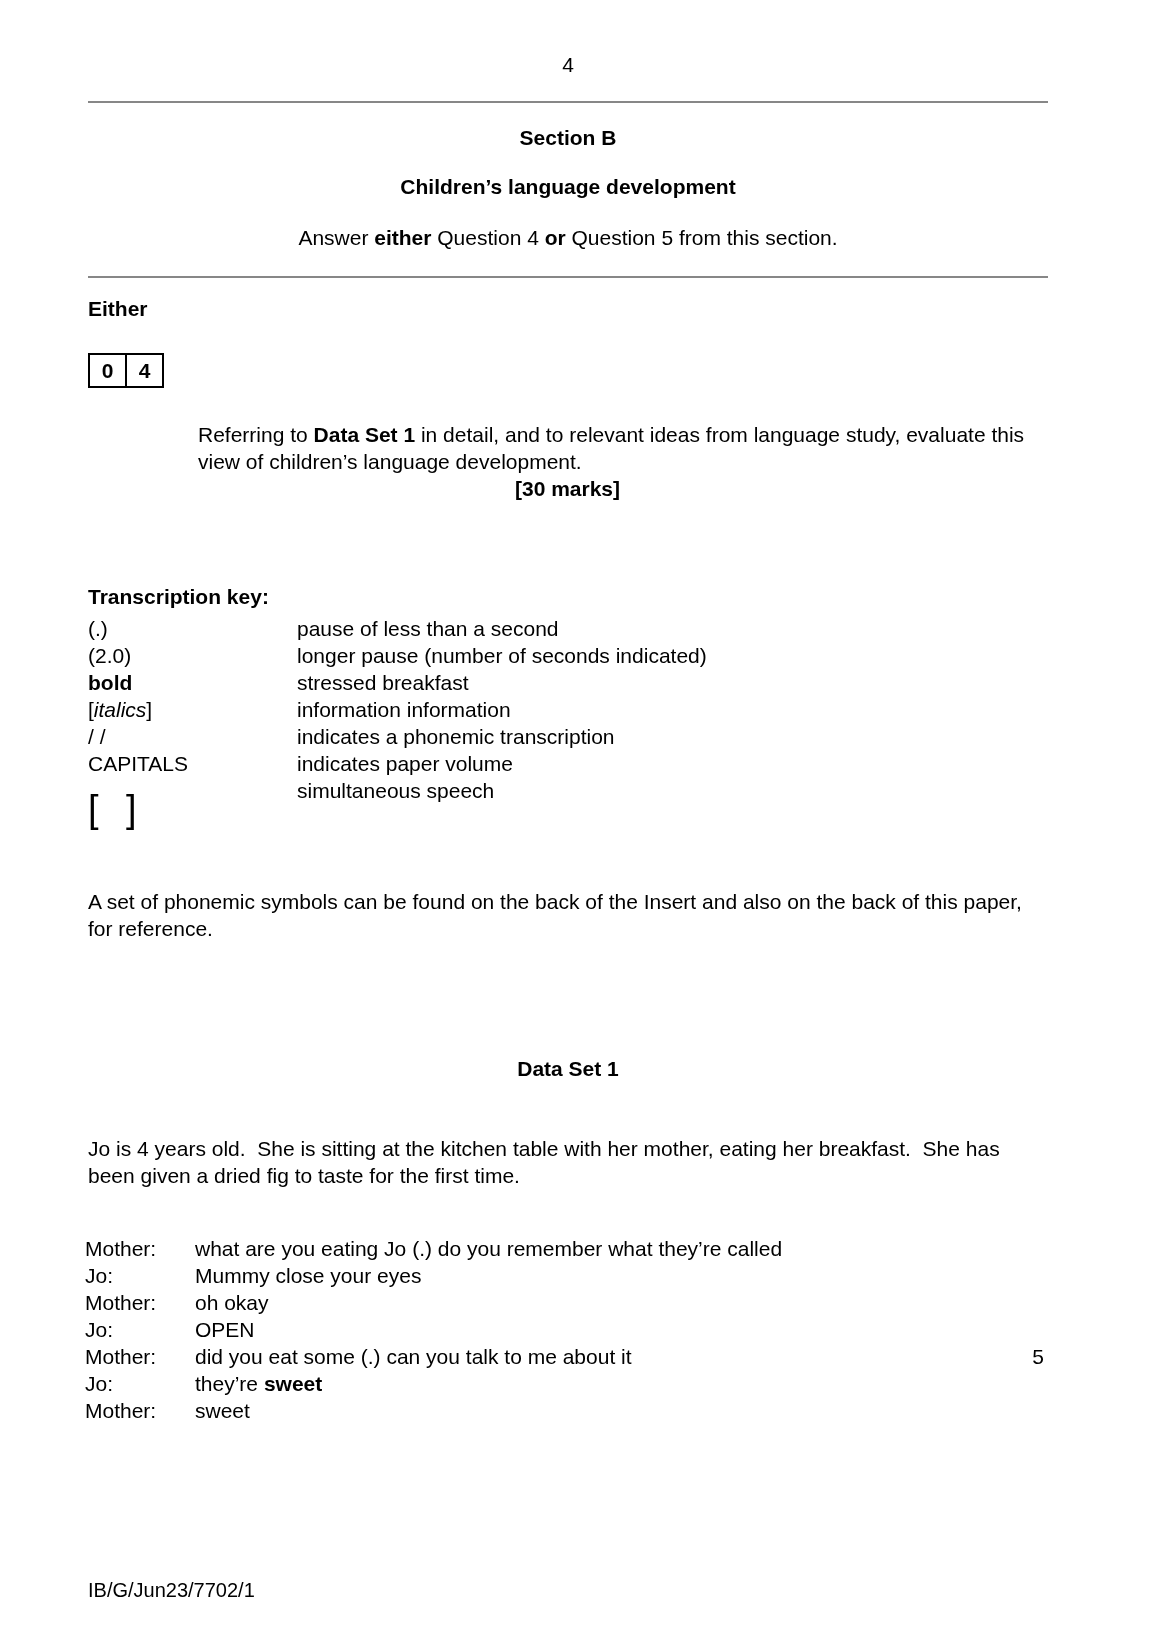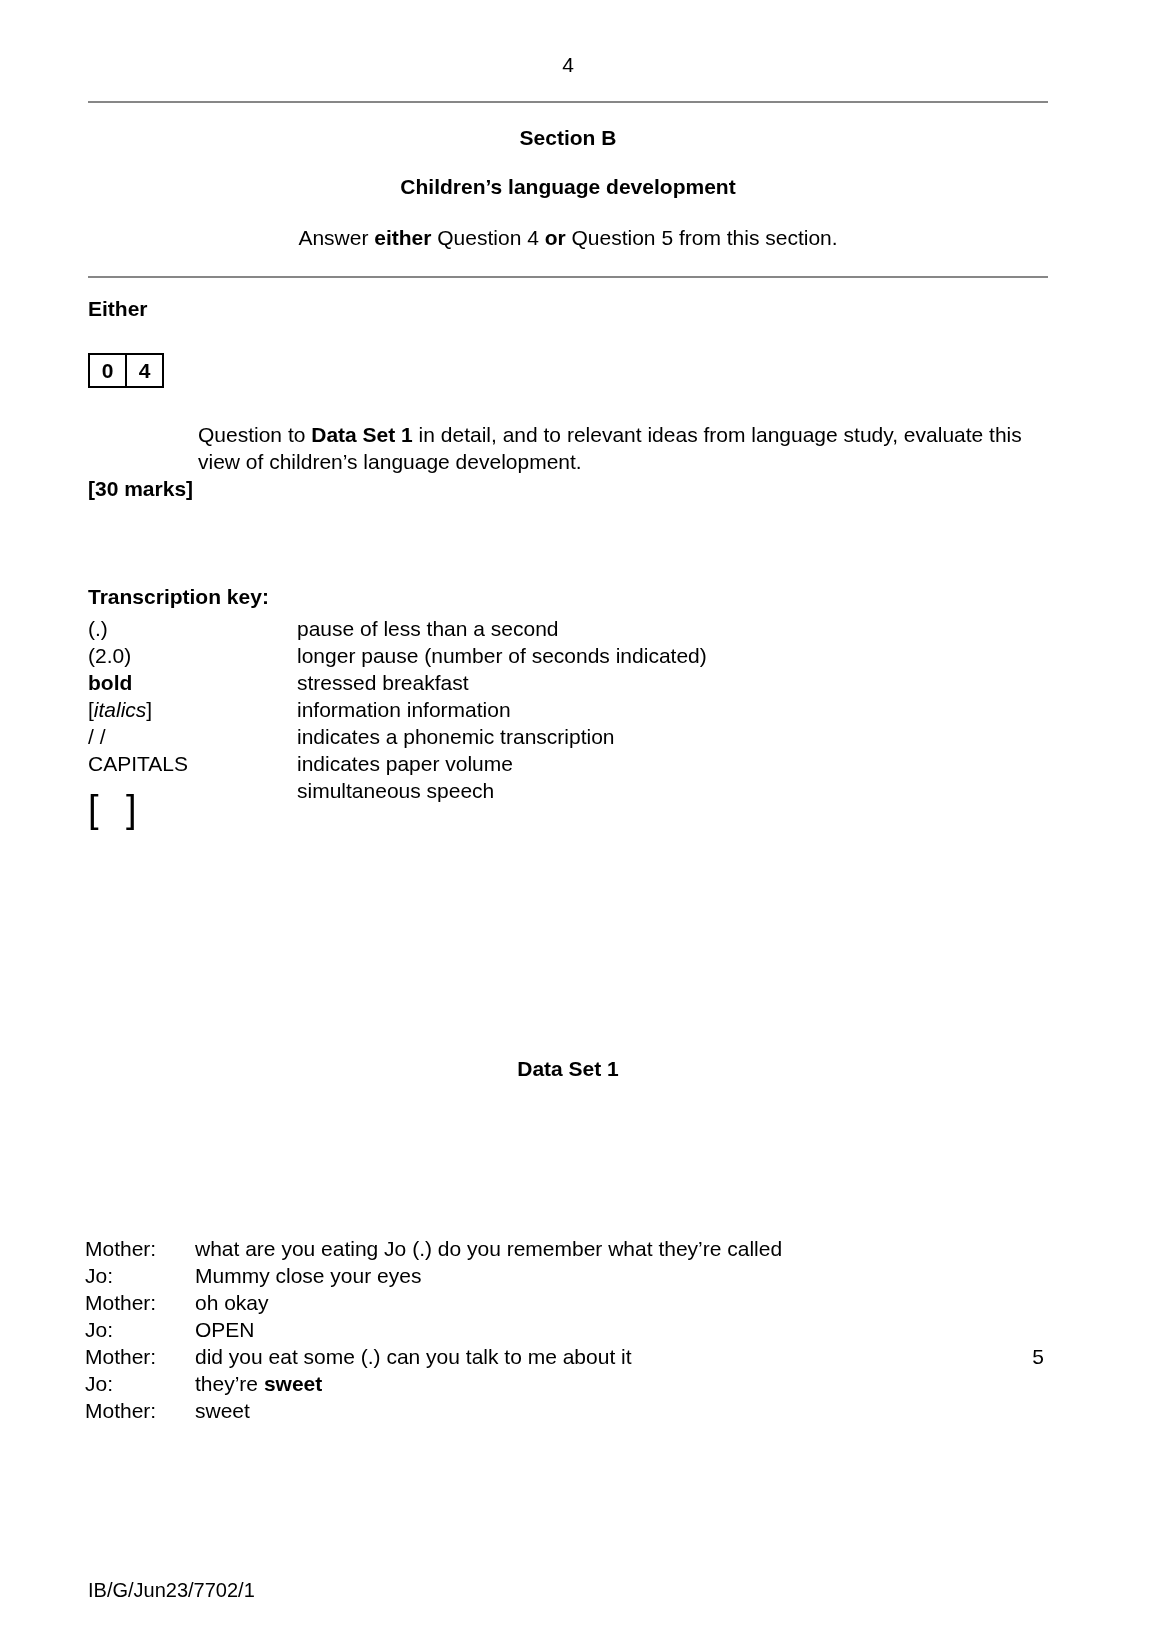--- a/index.html
+++ b/index.html
@@ -7,21 +7,21 @@
     position:relative;
     width:1158px;height:1638px;
     background:#ffffff;
     font-family:"Liberation Sans",sans-serif;
     font-size:21px;line-height:27px;
     color:#000000;
     overflow:hidden;
   }
   .abs{position:absolute;}
   .center{text-align:center;}
-  .right{text-align:left;}
+  .right{text-align:center;}
   .b{font-weight:bold;}
   .i{font-style:italic;}
   .prewrap{white-space:pre-wrap;}
   .rule{position:absolute;left:88px;width:960px;height:2px;background:#878787;}
   
   .qbox{
     position:absolute;left:88px;top:353px;
     width:76px;height:35px;
     border:2px solid #000;
     box-sizing:border-box;
@@ -69,21 +69,21 @@
   <div class="rule" style="top:276px;"></div>
 
   <div class="abs b" style="top:295px;left:88px;">Either</div>
 
   <div class="qbox">
     <div class="cell">0</div>
     <div class="cell">4</div>
   </div>
 
 
-  <div class="abs prewrap" style="top:421px;left:198px;width:852px;"><span>Question to </span><span class="b">Data Set 1</span><span> in detail, and to relevant ideas from language study, evaluate this
+  <div class="abs prewrap" style="top:421px;left:198px;width:852px;"><span>Referring to </span><span class="b">Data Set 1</span><span> in detail, and to relevant ideas from language study, evaluate this
 view of children’s language development.</span></div>
 
   <div class="abs right b" style="top:475px;left:88px;width:959px;">[30 marks]</div>
 
   <div class="abs b" style="top:583px;left:88px;">Transcription key:</div>
 
   <div class="key-rows">
     <div class="key-row">
       <div class="key-term">(.)</div>
       <div class="key-desc">pause of less than a second</div>
@@ -110,23 +110,27 @@
     </div>
     <div class="key-row">
       <div class="key-term"></div>
       <div class="key-desc">simultaneous speech</div>
     </div>
   </div>
 
   <div class="big-bracket" style="left:88px;">[</div>
   <div class="big-bracket" style="left:126px;">]</div>
 
+  <div class="abs prewrap" style="top:888px;left:88px;width:960px;">A set of phonemic symbols can be found on the back of the Insert and also on the back of this paper,
+for reference.</div>
 
   <div class="abs center b" style="top:1055px;left:88px;width:960px;">Data Set 1</div>
 
+  <div class="abs prewrap" style="top:1135px;left:88px;width:960px;">Jo is 4 years old.  She is sitting at the kitchen table with her mother, eating her breakfast.  She has
+been given a dried fig to taste for the first time.</div>
 
   <div class="dialogue">
     <div class="d-row">
       <div class="d-speaker">Mother:</div>
       <div class="d-utt"><span>what are you eating Jo (.) do you remember what they’re called</span><span class="b"></span></div>
       <div class="d-num"></div>
     </div>
     <div class="d-row">
       <div class="d-speaker">Jo:</div>
       <div class="d-utt"><span>Mummy close your eyes</span><span class="b"></span></div>

